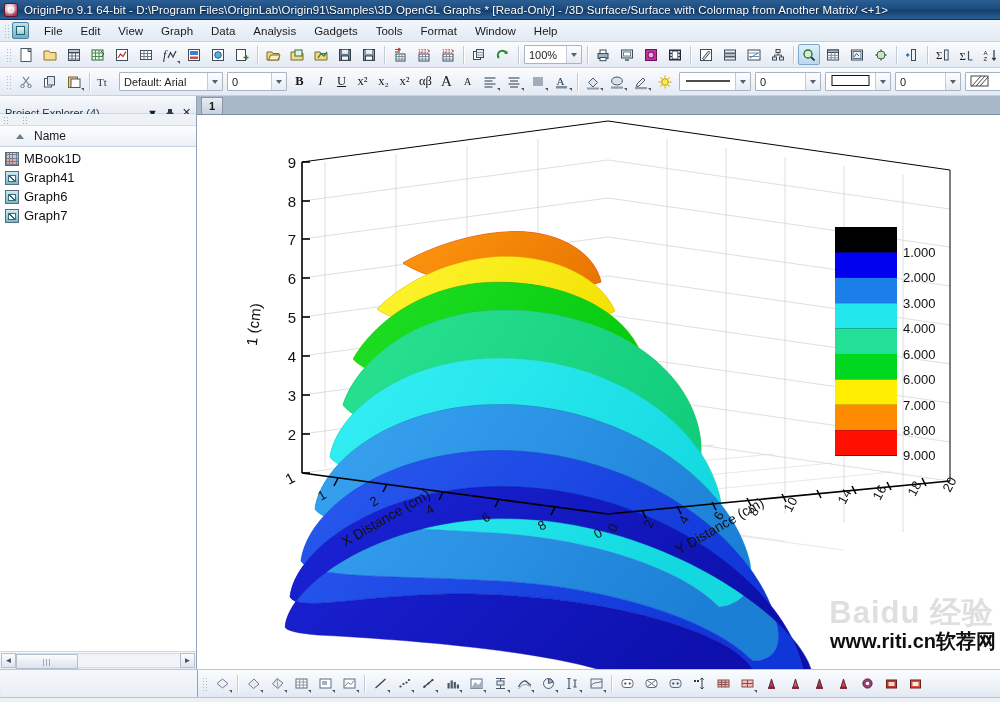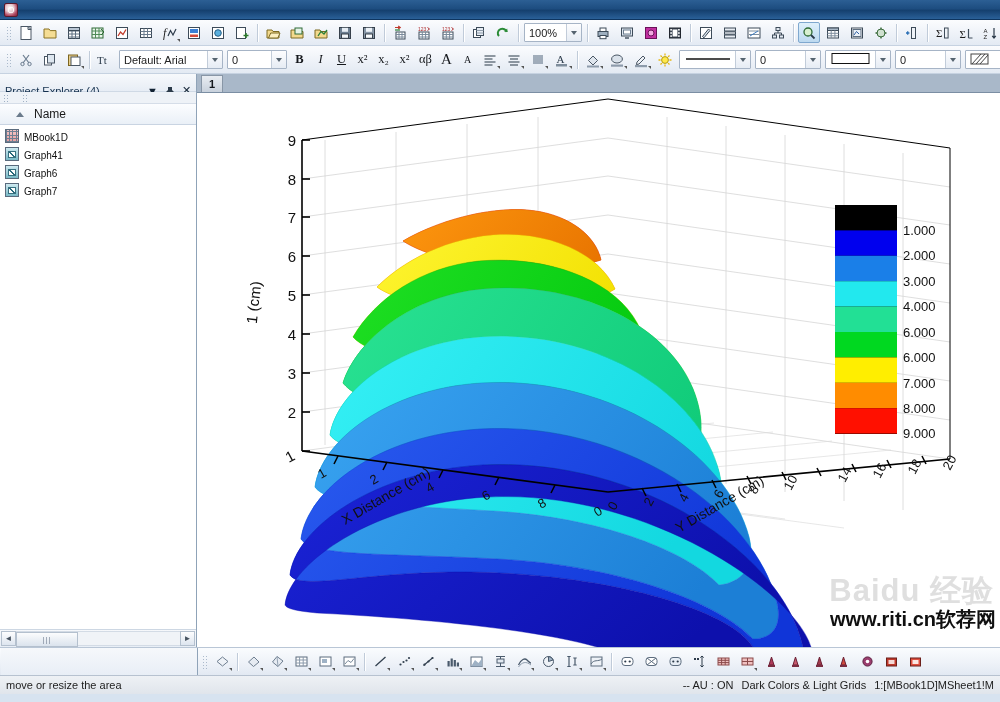--- a/index.html
+++ b/index.html
@@ -125,21 +125,21 @@
     background-size:3px 3px; margin-right:14px;}
   .pe-header {
     height: 21px; display: flex; align-items: center; gap: 10px;
     background: linear-gradient(180deg,#fcfdff,#eaf0f7);
     border-bottom: 1px solid #c9d4e2; padding-left: 16px;
     font-size: 12px; color: #1a1a1a;
   }
   .sort-caret { width:0;height:0;border-left:4px solid transparent;
     border-right:4px solid transparent;border-bottom:5px solid #6b7b8c; }
   .pe-list { flex: 1 1 auto; background: #ffffff; padding-top: 2px; overflow: hidden; }
-  .pe-item { display:flex; align-items:flex-end; gap:5px; padding: 2px 5px; font-size: 10px; color:#111; }
+  .pe-item { display:flex; align-items:flex-end; gap:5px; padding: 2px 5px; font-size: 13px; color:#111; }
   .ico16 { width:14px;height:14px;flex:0 0 auto;border:1px solid #5a6b7d; }
   .ico-matrix {
     background:
       repeating-linear-gradient(90deg, #6f7f92 0 1px, transparent 1px 3.2px),
       repeating-linear-gradient(0deg, #6f7f92 0 1px, transparent 1px 3.2px),
       linear-gradient(180deg,#f4c6c6,#e79c9c);
   }
   .ico-graph {
     background: linear-gradient(180deg,#cfeaf0,#79b9c6);
     position: relative;
@@ -201,22 +201,38 @@
   .statusbar .sright { margin-left:auto; display:flex; gap:8px; }
   .st-seg { white-space:nowrap; }
 </style>
 </head>
 <body>
 
 <div id="app">
 
   <div class="titlebar">
     <div class="appicon">O</div>
+    <div class="title">OriginPro 9.1 64-bit - D:\Program Files\OriginLab\Origin91\Samples\3D OpenGL Graphs * [Read-Only] - /3D Surface/Surface with Colormap from Another Matrix/ &lt;+1&gt;</div>
   </div>
 
+  <div class="menubar">
+    <div class="gripper"></div>
+    <div class="menu-app-icon"></div>
+    <div class="menuitem">File</div>
+    <div class="menuitem">Edit</div>
+    <div class="menuitem">View</div>
+    <div class="menuitem">Graph</div>
+    <div class="menuitem">Data</div>
+    <div class="menuitem">Analysis</div>
+    <div class="menuitem">Gadgets</div>
+    <div class="menuitem">Tools</div>
+    <div class="menuitem">Format</div>
+    <div class="menuitem">Window</div>
+    <div class="menuitem">Help</div>
+  </div>
 
   <div class="toolbar tb1">
     <div class="gripper"></div>
 
     <div class="tbtn">
       <svg width="16" height="16">
           <rect x="3" y="1.5" width="10" height="13" fill="#fff" stroke="#4a5765"></rect>
           <path d="M10 1.5 L13 4.5 L10 4.5 Z" fill="#dfe6ee" stroke="#4a5765"></path>
         </svg>
     </div>

